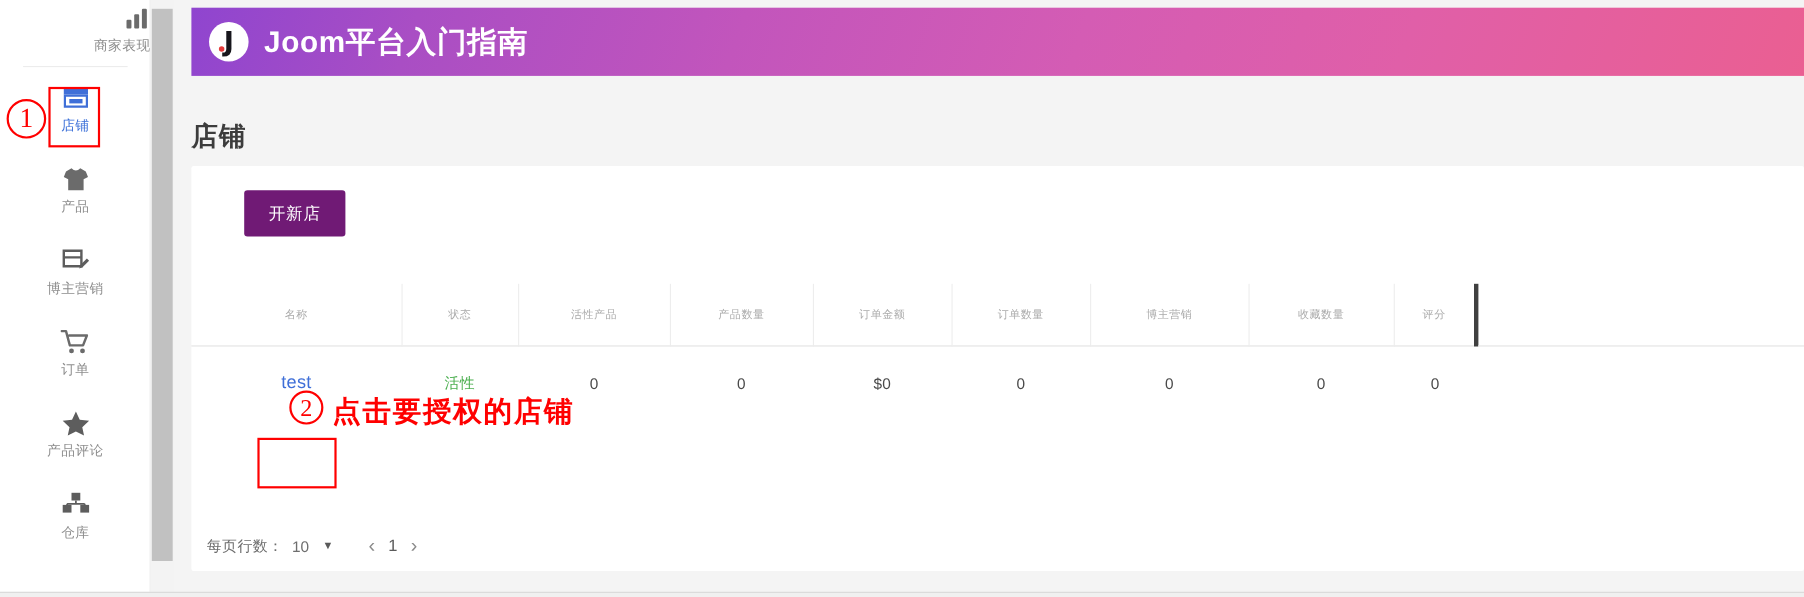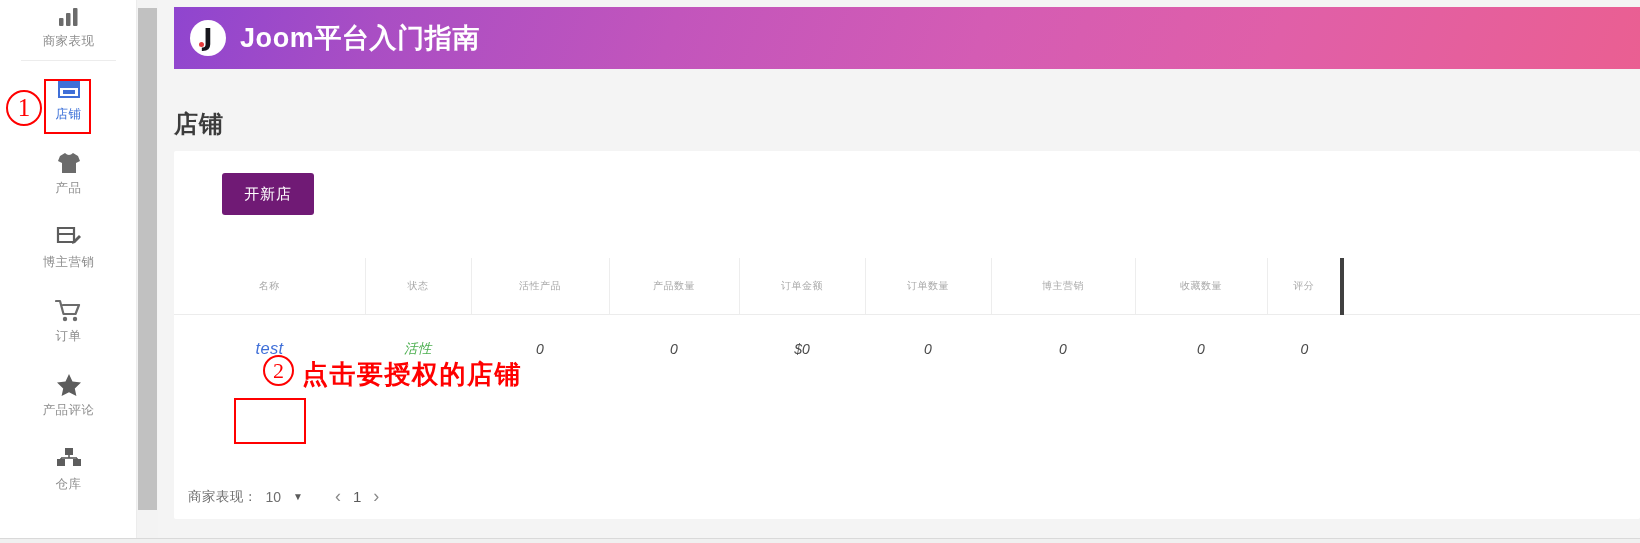--- a/index.html
+++ b/index.html
@@ -27,21 +27,21 @@
     position: relative;
     width: 137px;
     height: 74px;
     display: flex;
     flex-direction: column;
     align-items: center;
     justify-content: center;
     cursor: pointer;
     color: #8d8d8d;
   }
-  .side-item.first { height: 60px; justify-content: flex-start; padding-top: 3px; }
+  .side-item.first { height: 60px; justify-content: flex-start; padding-top: 3px; align-items: flex-end; }
   .side-item .ico {
     height: 27px;
     display: flex; align-items: center; justify-content: center;
     margin-bottom: 4px;
   }
   .side-item .lbl {
     font-size: 12.5px;
     line-height: 14px;
     color: #8d8d8d;
     letter-spacing: .4px;
@@ -170,21 +170,21 @@
   .tbl th.last-h { border-right: 4px solid #404040; }
   .tbl th.pad { border-right: none; }
   .tbl td {
     height: 69px;
     font-size: 14px;
     color: #4a4a4a;
     vertical-align: middle;
     text-align: center;
     border-bottom: 1px solid #ededed;
   }
-  .tbl tr.last-row td { border-bottom: none; font-style: italic; }
+  .tbl tr.last-row td { border-bottom: none; }
   .tbl td.name-cell { text-align: center; }
   .total-label {
     font-size: 13.5px;
     font-weight: 700;
     color: #3d3d3d;
     letter-spacing: .3px;
   }
   .store-link {
     color: #3f6fd8;
     font-size: 16.5px;
@@ -408,21 +408,21 @@
             <td>0</td>
             <td>0</td>
             <td>0</td>
             <td>0</td>
             <td></td>
           </tr>
         </tbody>
       </table>
 
       <div class="footer">
-        <span class="rows-label">商家表现：</span>
+        <span class="rows-label">每页行数：</span>
         <span class="rows-value">10</span>
         <span class="caret">▼</span>
         <span class="pager">
           <span class="arw">‹</span>
           <span class="pnum">1</span>
           <span class="arw">›</span>
         </span>
       </div>
     </div>
   </section>

